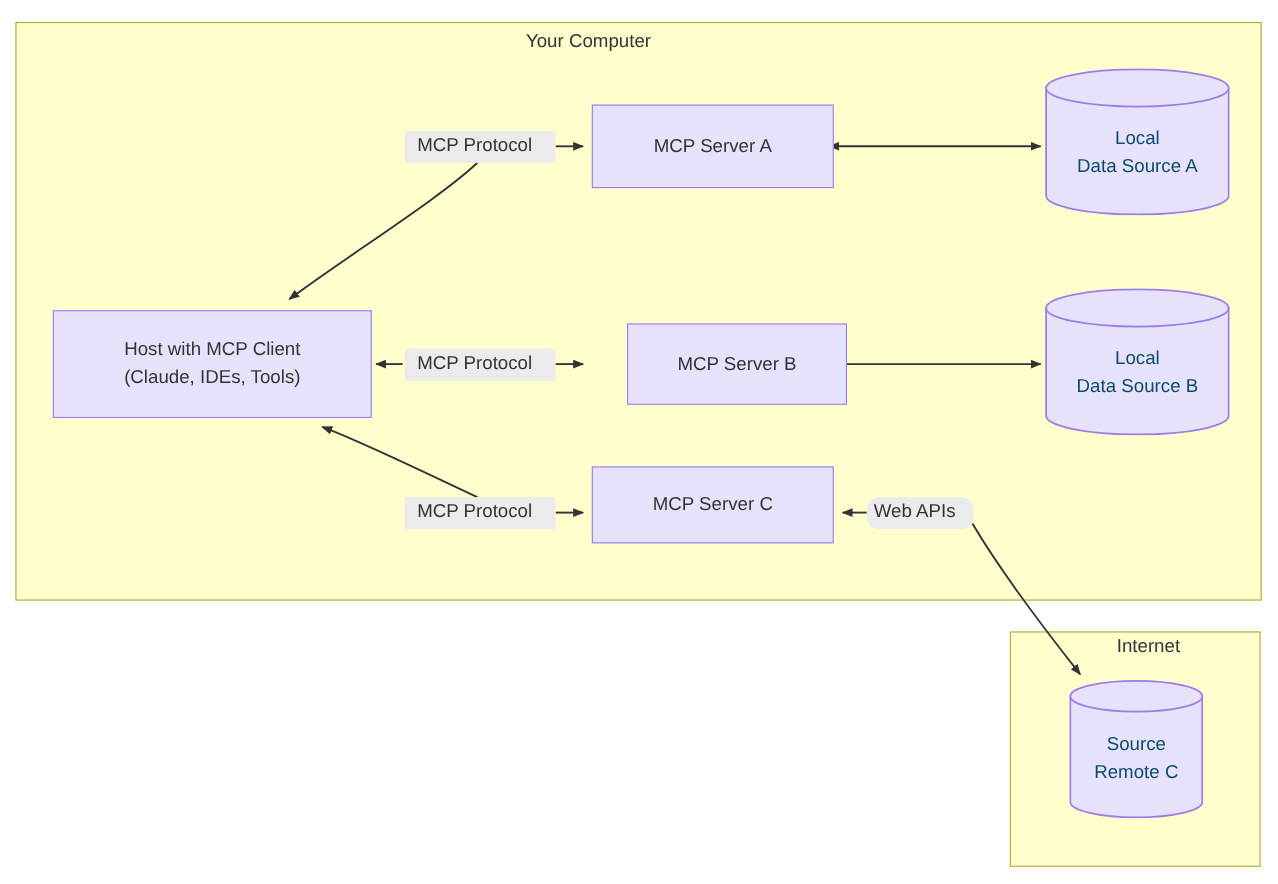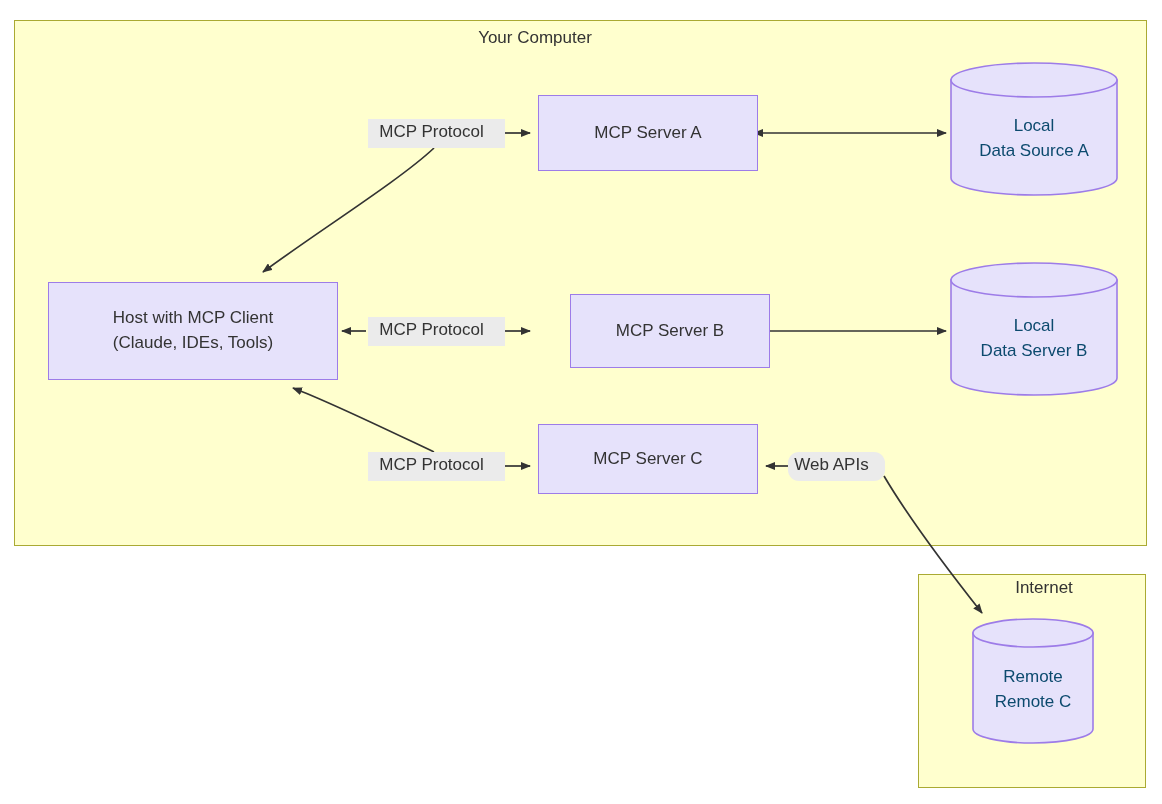--- a/index.html
+++ b/index.html
@@ -140,29 +140,29 @@
     <span>Local</span>
     <span>Data Source A</span>
   </div>
 
   <svg class="cyl" style="left:950px; top:262px; width:168px; height:134px;" viewBox="0 0 168 134" xmlns="http://www.w3.org/2000/svg">
     <path d="M1,18 L1,116 A83,17 0 0,0 167,116 L167,18 Z" fill="#e6e2fb" stroke="#9d7ce8" stroke-width="1.6"></path>
     <ellipse cx="84" cy="18" rx="83" ry="17" fill="#e6e2fb" stroke="#9d7ce8" stroke-width="1.6"></ellipse>
   </svg>
   <div class="cyl-text" style="left:950px; top:282px; width:168px; height:114px;">
     <span>Local</span>
-    <span>Data Server B</span>
+    <span>Data Source B</span>
   </div>
 
   <svg class="cyl" style="left:972px; top:618px; width:122px; height:126px;" viewBox="0 0 122 126" xmlns="http://www.w3.org/2000/svg">
     <path d="M1,15 L1,111 A60,14 0 0,0 121,111 L121,15 Z" fill="#e6e2fb" stroke="#9d7ce8" stroke-width="1.6"></path>
     <ellipse cx="61" cy="15" rx="60" ry="14" fill="#e6e2fb" stroke="#9d7ce8" stroke-width="1.6"></ellipse>
   </svg>
   <div class="cyl-text" style="left:972px; top:636px; width:122px; height:108px;">
-    <span>Remote</span>
+    <span>Source</span>
     <span>Remote C</span>
   </div>
 
   <div class="node-box" style="left:48px; top:282px; width:290px; height:98px;">
     <span class="line">Host with MCP Client</span>
     <span class="line">(Claude, IDEs, Tools)</span>
   </div>
 
   <div class="node-box" style="left:538px; top:95px; width:220px; height:76px;">
     <span class="line">MCP Server A</span>

